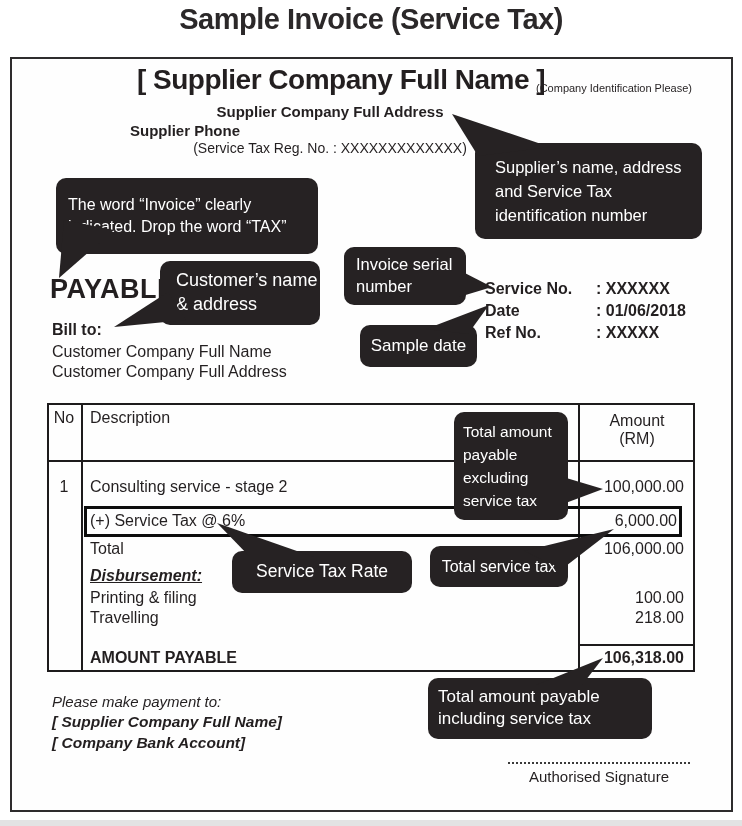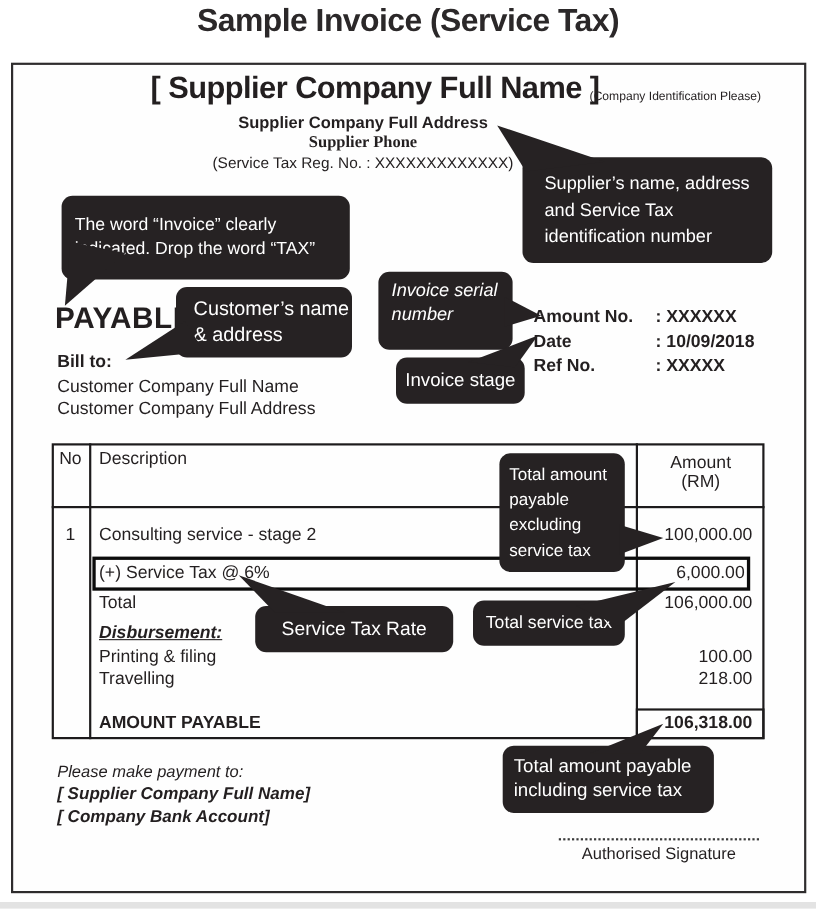--- a/index.html
+++ b/index.html
@@ -12,44 +12,44 @@
     top:3px;left:0;width:742px;text-align:center;
     font-size:29px;font-weight:bold;color:#2b2829;letter-spacing:-0.5px;
   }
   .page{
     left:10px;top:57px;width:723px;height:755px;
     border:2px solid #2e2c2d;background:#fefefe;box-sizing:border-box;
   }
   .supplier-name{left:96px;top:64px;width:490px;text-align:center;font-size:28px;font-weight:bold;letter-spacing:-0.5px;}
   .id-note{left:536px;top:82px;font-size:11px;}
   .addr1{left:130px;top:103px;width:400px;text-align:center;font-size:15px;font-weight:bold;}
-  .addr2{left:130px;top:122px;width:400px;text-align:center;font-size:15px;font-weight:bold;font-family:Liberation Serif, serif;}
+  .addr2{left:130px;top:122px;width:400px;font-size:15px;font-weight:bold;}
   .taxreg{left:130px;top:140px;width:400px;text-align:center;font-size:14px;}
   .invoice-heading{left:50px;top:274px;font-size:27px;font-weight:bold;letter-spacing:0.5px;}
   .billto{left:52px;top:321px;font-size:16px;font-weight:bold;}
   .cust1{left:52px;top:343px;font-size:16px;}
   .cust2{left:52px;top:363px;font-size:16px;}
   .meta-label{left:485px;font-size:16px;font-weight:bold;}
   .meta-value{left:596px;font-size:16px;font-weight:bold;}
 
   
   .callout{
     position:absolute;background:#262223;color:#ffffff;border-radius:10px;
     line-height:1.32;z-index:5;
   }
   .co-center{display:flex;align-items:center;justify-content:center;text-align:center;}
   .co-supplier{left:475px;top:143px;width:227px;min-height:88px;padding:12px 16px 12px 20px;font-size:16.5px;line-height:24px;box-sizing:border-box;}
   .co-word{left:56px;top:178px;width:262px;padding:16px 12px;font-size:16px;line-height:22px;box-sizing:border-box;}
   .co-cust{left:160px;top:261px;width:160px;padding:8px 0 8px 16px;font-size:18px;box-sizing:border-box;}
-  .co-serial{left:344px;top:247px;width:122px;padding:7px 0 20px 12px;font-size:16.5px;box-sizing:border-box;font-style:italic;}
+  .co-serial{left:344px;top:247px;width:122px;padding:7px 0 7px 12px;font-size:16.5px;box-sizing:border-box;}
   .co-date{left:360px;top:325px;width:117px;height:42px;font-size:17px;}
   .co-excl{left:454px;top:412px;width:114px;padding:8px 0 8px 9px;font-size:15.5px;line-height:23px;box-sizing:border-box;}
   .co-rate{left:232px;top:551px;width:180px;height:42px;font-size:17.5px;}
   .co-taxtotal{left:430px;top:546px;width:138px;height:41px;font-size:16px;}
-  .co-incl{left:428px;top:678px;width:192px;padding:8px 0 8px 10px;font-size:17px;box-sizing:border-box;margin-left:29px;}
+  .co-incl{left:428px;top:678px;width:224px;padding:8px 0 8px 10px;font-size:17px;box-sizing:border-box;}
 
   
   .tbl-outer{left:47px;top:403px;width:648px;height:269px;border:2px solid #1d1b1c;box-sizing:border-box;}
   .vline{width:2px;background:#1d1b1c;}
   .hline{height:2px;background:#1d1b1c;}
   .cell{font-size:16px;}
   .amt{width:106px;text-align:right;font-size:16px;}
   .hi-box{left:84px;top:506px;width:598px;height:31px;border:3px solid #0c0c0c;box-sizing:border-box;background:transparent;z-index:3;}
   .payable-box{left:578px;top:644px;width:117px;height:28px;border:2px solid #1d1b1c;box-sizing:border-box;}
   .disb{font-weight:bold;font-style:italic;text-decoration:underline;text-align:right;}
@@ -74,24 +74,24 @@
 <div class="abs id-note">(Company Identification Please)</div>
 <div class="abs addr1">Supplier Company Full Address</div>
 <div class="abs addr2">Supplier Phone</div>
 <div class="abs taxreg">(Service Tax Reg. No. : XXXXXXXXXXXXX)</div>
 
 <div class="abs invoice-heading">PAYABLE</div>
 <div class="abs billto">Bill to:</div>
 <div class="abs cust1">Customer Company Full  Name</div>
 <div class="abs cust2">Customer Company Full Address</div>
 
-<div class="abs meta-label" style="top:280px;">Amount No.</div>
+<div class="abs meta-label" style="top:280px;">Service No.</div>
 <div class="abs meta-value" style="top:280px;">: XXXXXX</div>
 <div class="abs meta-label" style="top:302px;">Date</div>
-<div class="abs meta-value" style="top:302px;">: 10/09/2018</div>
+<div class="abs meta-value" style="top:302px;">: 01/06/2018</div>
 <div class="abs meta-label" style="top:324px;">Ref No.</div>
 <div class="abs meta-value" style="top:324px;">: XXXXX</div>
 
 <div class="abs tbl-outer"></div>
 <div class="abs vline" style="left:81px;top:403px;height:269px;"></div>
 <div class="abs vline" style="left:578px;top:403px;height:269px;"></div>
 <div class="abs hline" style="left:47px;top:460px;width:648px;"></div>
 <div class="abs payable-box"></div>
 <div class="abs hi-box"></div>
 
@@ -131,21 +131,21 @@
 <div class="callout co-word">
   <span>The word “Invoice” clearly indicated. Drop the word “TAX”</span>
 </div>
 <div class="callout co-cust">
   <span>Customer’s name &amp; address</span>
 </div>
 <div class="callout co-serial">
   <span>Invoice serial number</span>
 </div>
 <div class="callout co-date co-center">
-  <span>Invoice stage</span>
+  <span>Sample date</span>
 </div>
 <div class="callout co-excl">
   <span>Total amount payable excluding service tax</span>
 </div>
 <div class="callout co-rate co-center">
   <span>Service Tax Rate</span>
 </div>
 <div class="callout co-taxtotal co-center">
   <span>Total service tax</span>
 </div>

